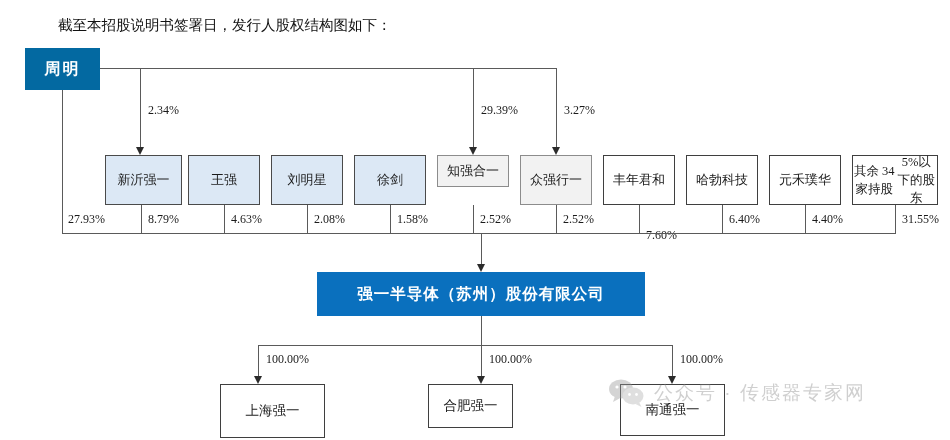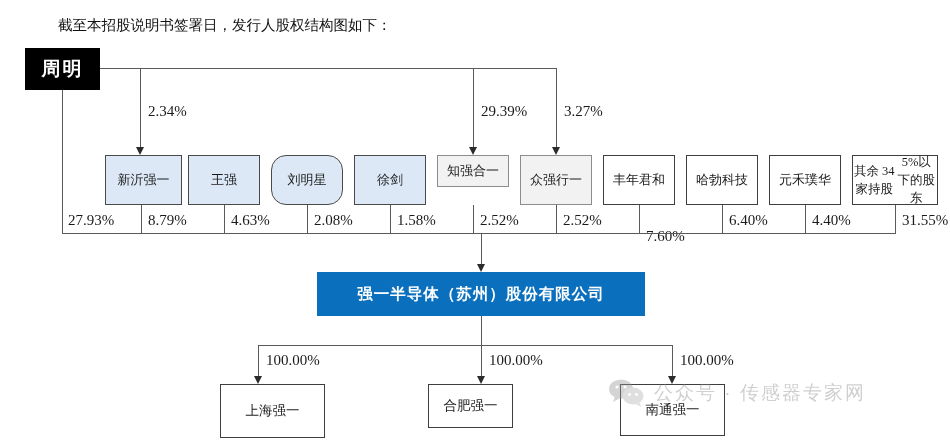--- a/index.html
+++ b/index.html
@@ -35,24 +35,24 @@
   .node {
     position: absolute;
     box-sizing: border-box;
     display: flex;
     align-items: center;
     justify-content: center;
     text-align: center;
   }
 
   .node-person {
-    background: #000000;
+    background: #0369a1;
     color: #ffffff;
     font-weight: bold;
-    font-size: 19px;
+    font-size: 16px;
     letter-spacing: 2px;
     font-family: "Liberation Sans", "DejaVu Sans", sans-serif;
   }
 
   .node-company {
     background: #0A70BE;
     color: #ffffff;
     font-weight: bold;
     font-size: 15.5px;
     letter-spacing: 1px;
@@ -104,21 +104,21 @@
     width: 0;
     height: 0;
     border-left: 4.5px solid transparent;
     border-right: 4.5px solid transparent;
     border-top: 8px solid #2b2b2b;
   }
 
   
   .pct {
     position: absolute;
-    font-size: 15px;
+    font-size: 12px;
     color: #1a1a1a;
     white-space: nowrap;
   }
 
   
   .watermark {
     position: absolute;
     left: 607px;
     top: 378px;
     display: flex;
@@ -167,21 +167,21 @@
   <div class="vline" style="left:556px; top:68px; height:79px;"></div>
   <div class="arrow-down" style="left:552px; top:147px;"></div>
   <div class="pct" style="left:564px; top:103px;">3.27%</div>
 
   <div class="node node-blue" style="left:105px; top:155px; width:77px; height:50px;">
     <span>新沂强一</span>
   </div>
   <div class="node node-blue" style="left:188px; top:155px; width:72px; height:50px;">
     <span>王强</span>
   </div>
-  <div class="node node-blue" style="left:271px; top:155px; width:72px; height:50px;border-radius:15px;">
+  <div class="node node-blue" style="left:271px; top:155px; width:72px; height:50px;">
     <span>刘明星</span>
   </div>
   <div class="node node-blue" style="left:354px; top:155px; width:72px; height:50px;">
     <span>徐剑</span>
   </div>
   <div class="node node-gray" style="left:437px; top:155px; width:72px; height:32px;">
     <span>知强合一</span>
   </div>
   <div class="node node-gray" style="left:520px; top:155px; width:72px; height:50px;">
     <span>众强行一</span>

